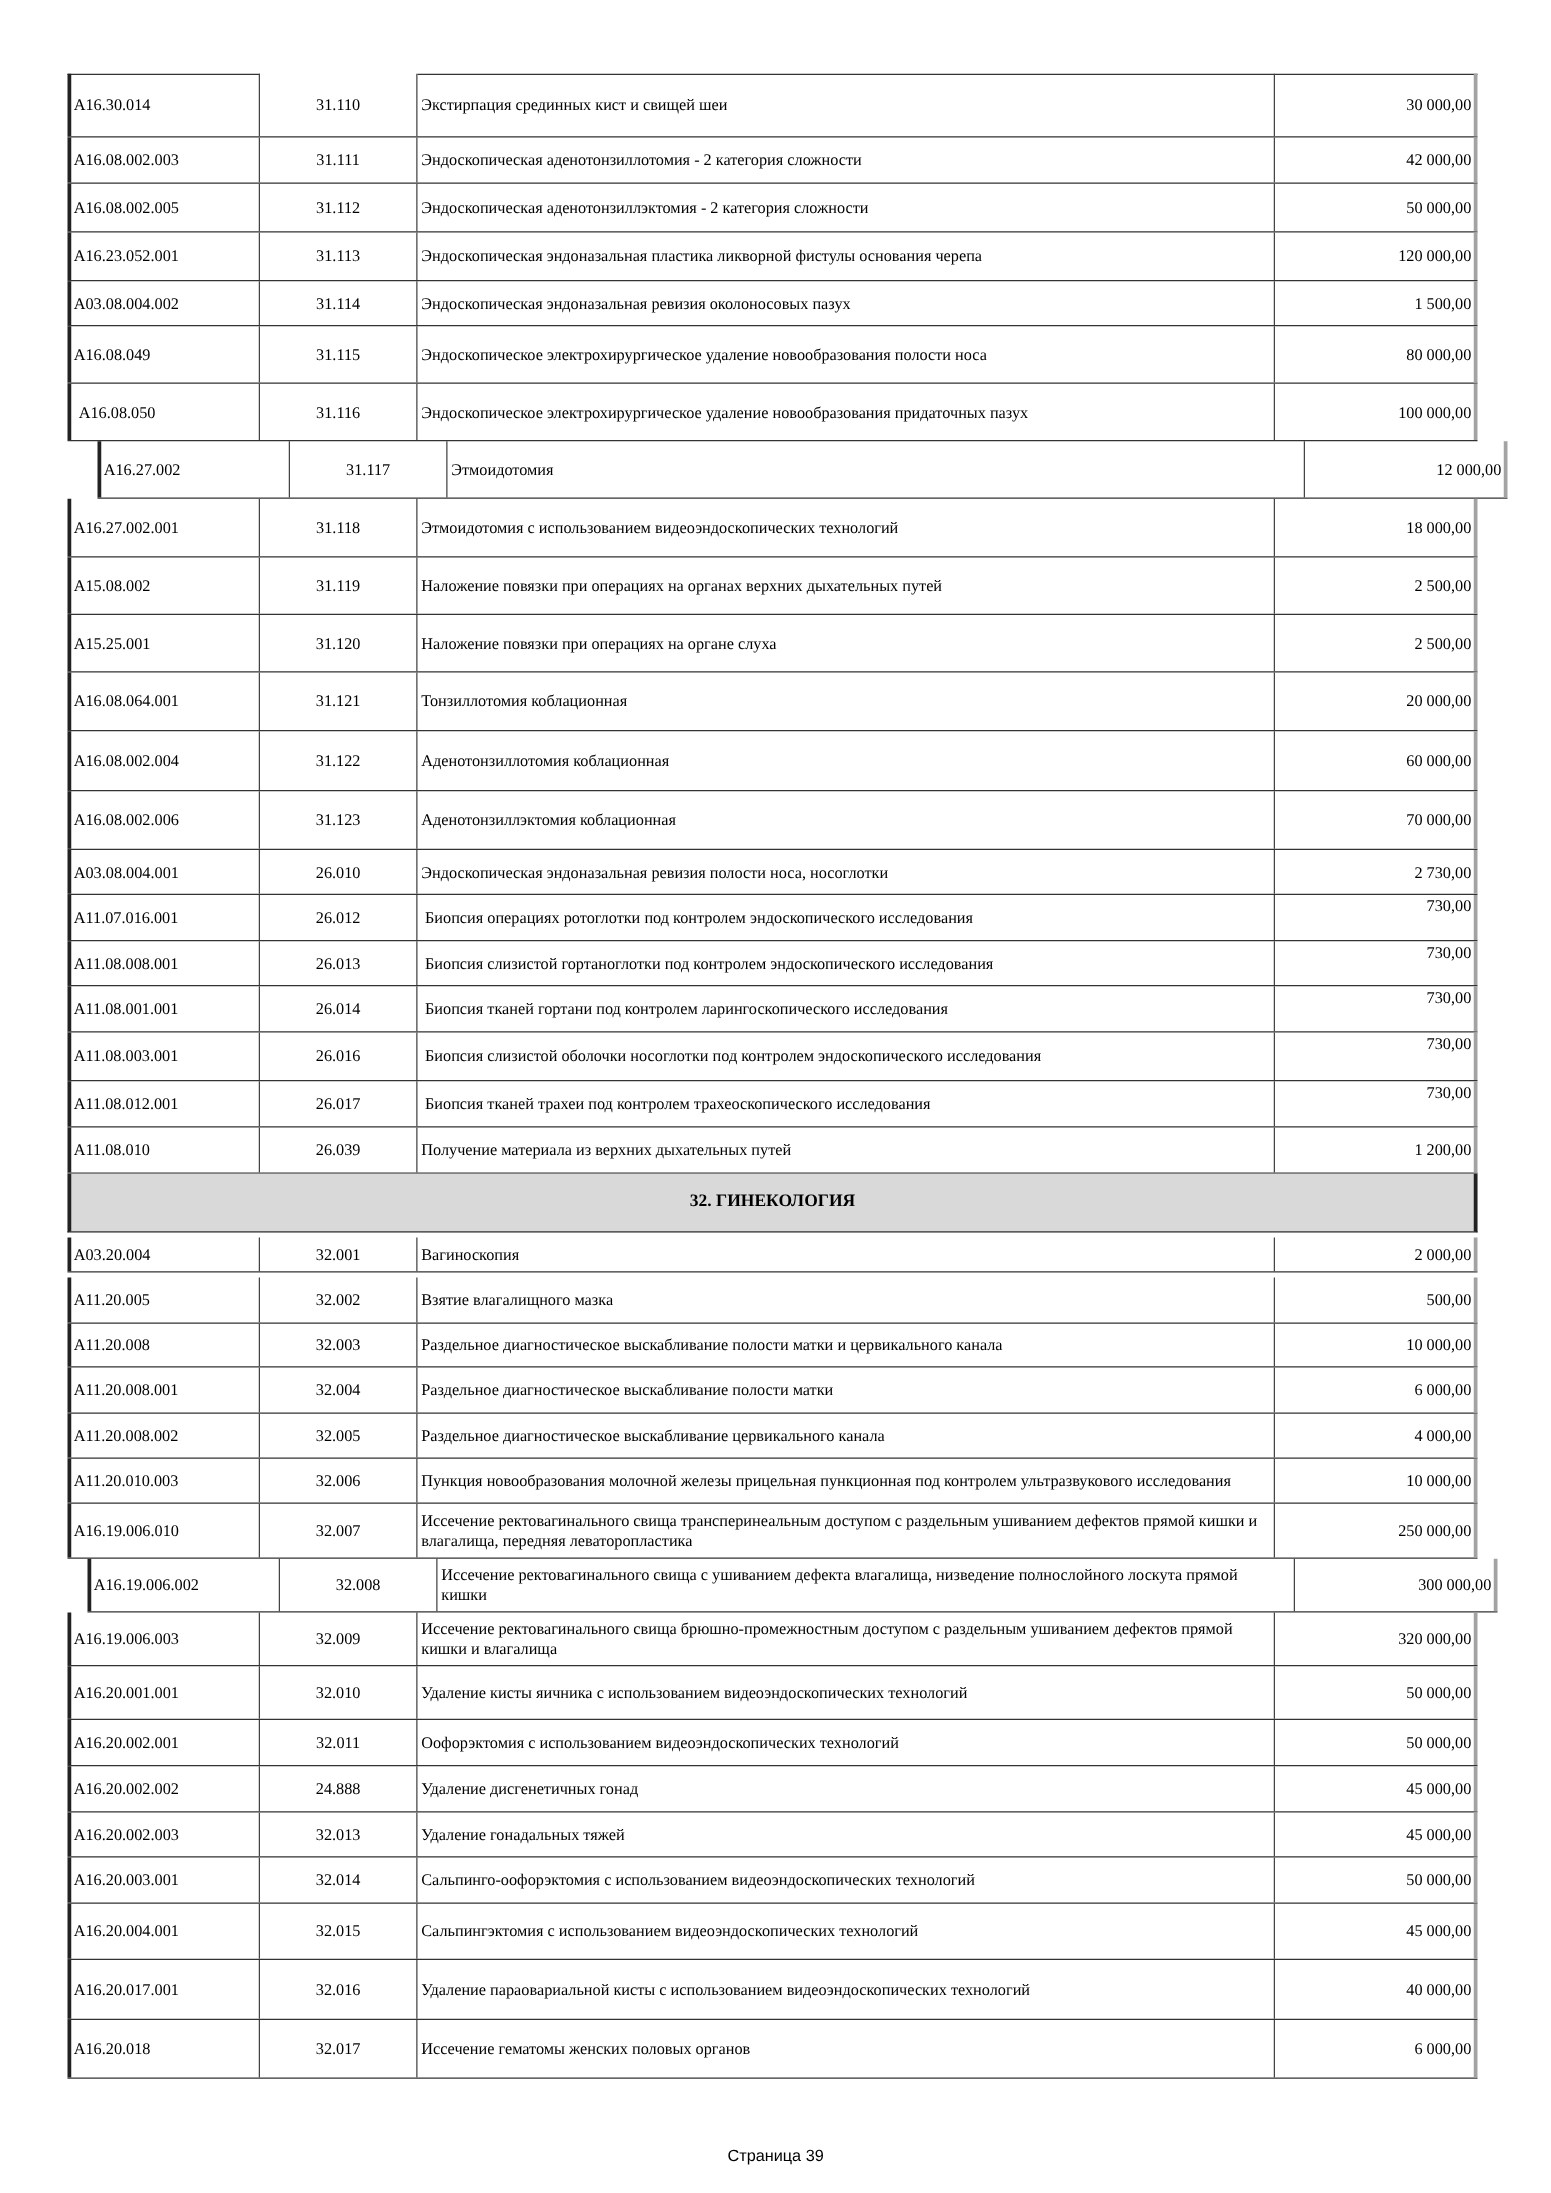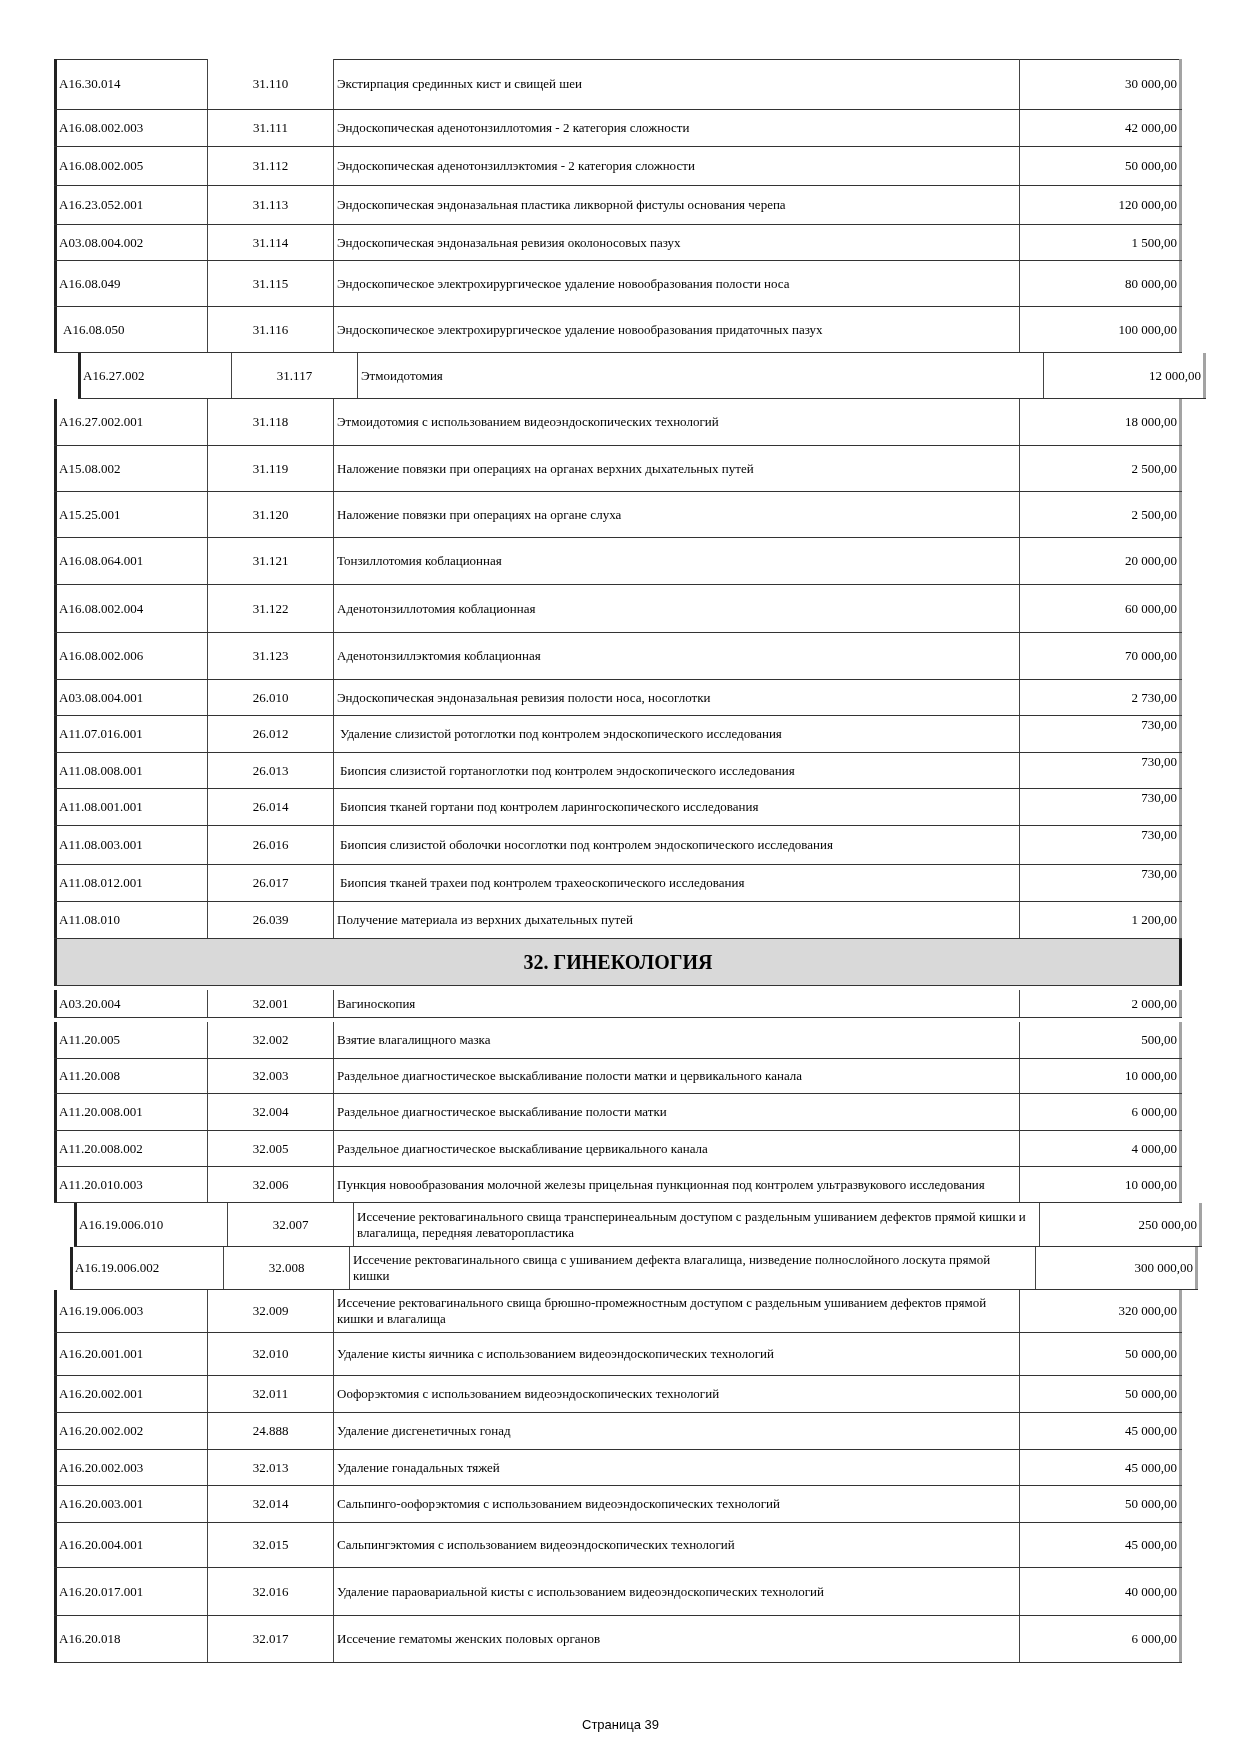--- a/index.html
+++ b/index.html
@@ -13,21 +13,21 @@
   .c1 { left: 0; width: 154px; padding-left: 2px; border-left: 3px solid #222; border-right: 1.5px solid #444; }
   .c2 { left: 154px; width: 126px; justify-content: center; border-right: 1.5px solid #444; }
   .c3 { left: 280px; width: 686px; padding-left: 3px; padding-right: 6px; border-right: 1.5px solid #444; }
   .c4 { left: 966px; width: 162px; justify-content: flex-end; padding-right: 2px; border-right: 3px solid #a3a3a3; }
   .c4.top { align-items: flex-start; padding-top: 1px; }
   .c3.indent { padding-left: 6px; }
   .c1.indent { padding-left: 6px; }
   .section { position: absolute; left: 0; width: 1128px; box-sizing: border-box;
              background: #d9d9d9; border-left: 3px solid #222; border-right: 3px solid #222;
              border-bottom: 1.5px solid #333; display: flex; align-items: center; justify-content: center;
-             font-weight: bold; font-size: 20px; }
+             font-weight: bold; font-size: 14px; }
   .topline { position: absolute; top: 0; height: 0; border-top: 1.5px solid #333; }
   #footer { position: absolute; top: 1717px; left: 0; width: 1241px; text-align: center;
             font-family: "Liberation Sans", "DejaVu Sans", sans-serif; font-size: 13px; }
 </style>
 </head>
 <body>
 
 <div id="tbl">
   <div class="topline" style="left:0;width:154px;"></div>
   <div class="topline" style="left:280px;width:848px;"></div>
@@ -117,21 +117,21 @@
     </div>
     <div class="row" style="top: 621px; height: 36px;">
       <div class="cell c1">A03.08.004.001</div>
       <div class="cell c2">26.010</div>
       <div class="cell c3">Эндоскопическая эндоназальная ревизия полости носа, носоглотки</div>
       <div class="cell c4">2 730,00</div>
     </div>
     <div class="row" style="top: 657px; height: 37px;">
       <div class="cell c1">A11.07.016.001</div>
       <div class="cell c2">26.012</div>
-      <div class="cell c3 indent">Удаление слизистой ротоглотки под контролем эндоскопического исследования</div>
+      <div class="cell c3 indent">Биопсия операциях ротоглотки под контролем эндоскопического исследования</div>
       <div class="cell c4 top">730,00</div>
     </div>
     <div class="row" style="top: 694px; height: 36px;">
       <div class="cell c1">A11.08.008.001</div>
       <div class="cell c2">26.013</div>
       <div class="cell c3 indent">Биопсия слизистой гортаноглотки под контролем эндоскопического исследования</div>
       <div class="cell c4 top">730,00</div>
     </div>
     <div class="row" style="top: 730px; height: 37px;">
       <div class="cell c1">A11.08.001.001</div>
@@ -187,21 +187,21 @@
       <div class="cell c2">32.005</div>
       <div class="cell c3">Раздельное диагностическое выскабливание цервикального канала</div>
       <div class="cell c4">4 000,00</div>
     </div>
     <div class="row" style="top: 1108px; height: 36px;">
       <div class="cell c1">A11.20.010.003</div>
       <div class="cell c2">32.006</div>
       <div class="cell c3">Пункция новообразования молочной железы прицельная пункционная под контролем ультразвукового исследования</div>
       <div class="cell c4">10 000,00</div>
     </div>
-    <div class="row" style="top: 1144px; height: 44px; margin-left: 20px;">
+    <div class="row" style="top: 1144px; height: 44px;">
       <div class="cell c1">A16.19.006.010</div>
       <div class="cell c2">32.007</div>
       <div class="cell c3">Иссечение ректовагинального свища трансперинеальным доступом с раздельным ушиванием дефектов прямой кишки и влагалища, передняя леваторопластика</div>
       <div class="cell c4">250 000,00</div>
     </div>
     <div class="row" style="top: 1188px; height: 43px; margin-left: 16px;">
       <div class="cell c1">A16.19.006.002</div>
       <div class="cell c2">32.008</div>
       <div class="cell c3">Иссечение ректовагинального свища с ушиванием дефекта влагалища, низведение полнослойного лоскута прямой кишки</div>
       <div class="cell c4">300 000,00</div>

